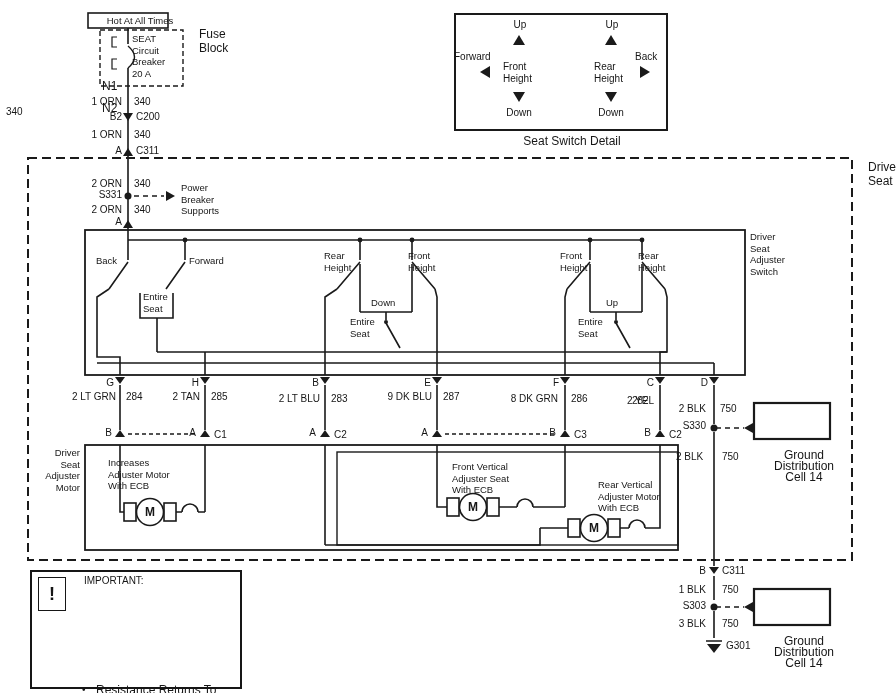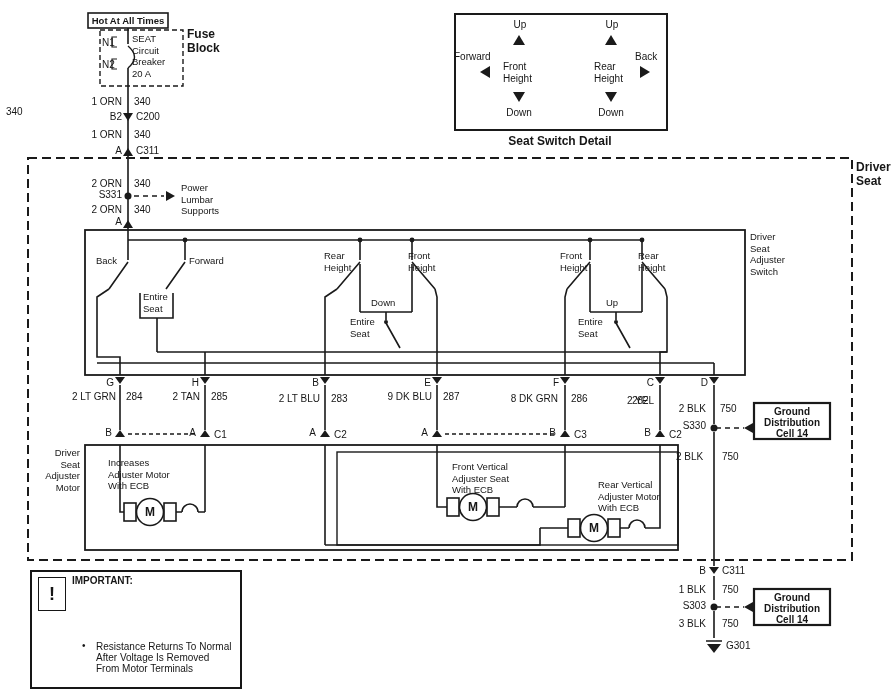--- a/index.html
+++ b/index.html
@@ -3,24 +3,24 @@
 <meta charset="utf-8">
 <style>
   html,body{margin:0;padding:0;background:#fff;}
   #page{position:relative;width:896px;height:693px;background:#fff;overflow:hidden;
         font-family:"Liberation Sans",sans-serif;color:#161616;}
   svg{position:absolute;left:0;top:0;}
   .lbl{position:absolute;font-size:10px;line-height:12px;white-space:nowrap;color:#161616;}
   .pre{white-space:pre-line;}
   .right{text-align:right;}
   .center{text-align:center;}
-  .s9{font-size:10px;line-height:11px;}
+  .s9{font-size:12px;line-height:11px;margin-top:44px;}
   .s95{font-size:9.5px;line-height:11.5px;}
   .s12{font-size:12px;line-height:14px;}
-  .b{font-weight:bold;}
+  .b{font-weight:normal;padding-left:12px;}
   .boxed{border:1.6px solid #161616;}
   .bullet{position:relative;}
   .bullet::before{content:"•";position:absolute;left:-14px;top:-1px;font-size:10px;}
   .mletter{position:absolute;width:24px;height:24px;text-align:center;
            font-size:12px;font-weight:bold;line-height:24px;}
 </style>
 </head>
 <body>
 
 <div id="page">
@@ -143,21 +143,21 @@
 <div class="lbl" style="left:134px;top:129px">340</div>
 <div class="lbl right" style="left:86px;top:145px;width:36px">A</div>
 <div class="lbl" style="left:136px;top:145px">C311</div>
 
 <div class="lbl s12 pre b" style="left:856px;top:160px">Driver
 Seat</div>
 <div class="lbl right" style="left:76px;top:178px;width:46px">2 ORN</div>
 <div class="lbl" style="left:134px;top:178px">340</div>
 <div class="lbl right" style="left:82px;top:189px;width:40px">S331</div>
 <div class="lbl s95 pre" style="left:181px;top:182px">Power
-Lumbar
+Breaker
 Supports</div>
 <div class="lbl right" style="left:76px;top:204px;width:46px">2 ORN</div>
 <div class="lbl" style="left:134px;top:204px">340</div>
 <div class="lbl right" style="left:98px;top:216px;width:24px">A</div>
 
 <div class="lbl s95 pre" style="left:750px;top:231px">Driver
 Seat
 Adjuster
 Switch</div>
 <div class="lbl s95" style="left:96px;top:255px">Back</div>

